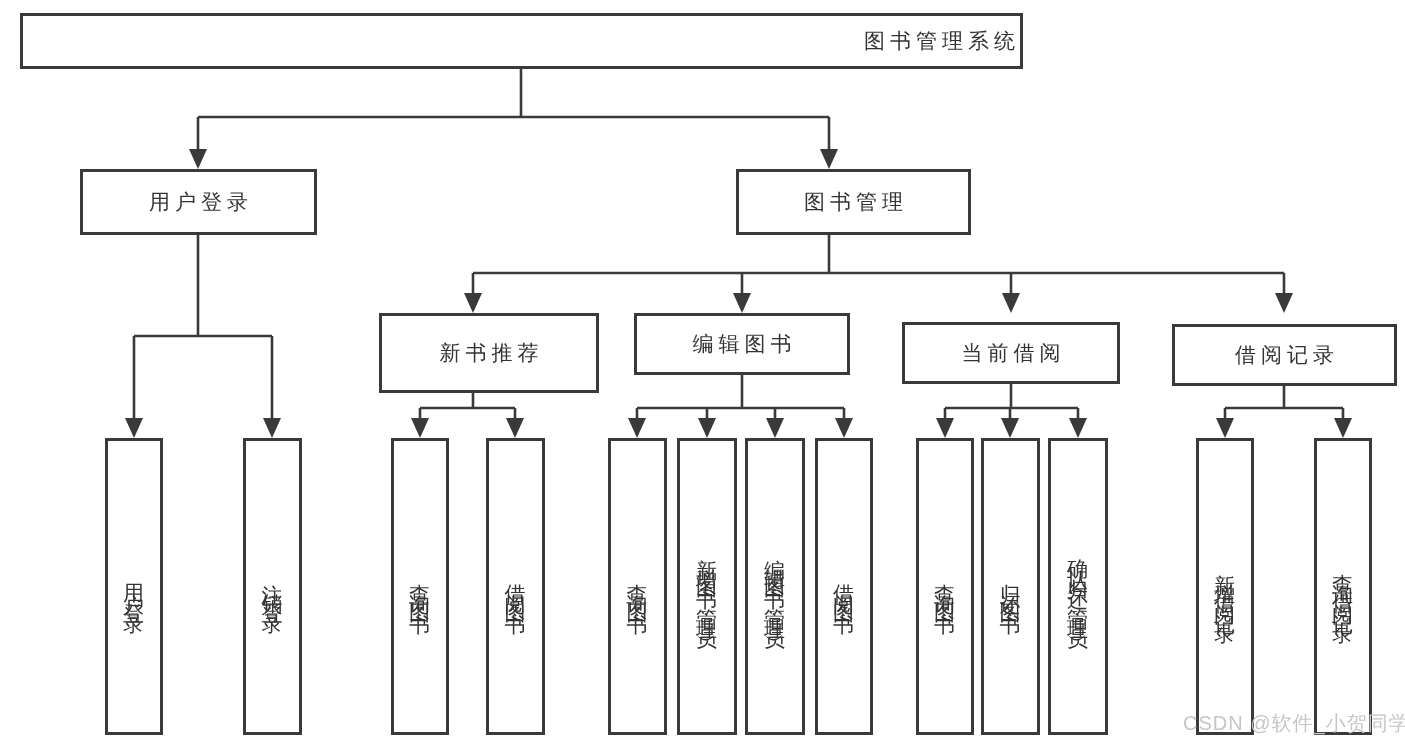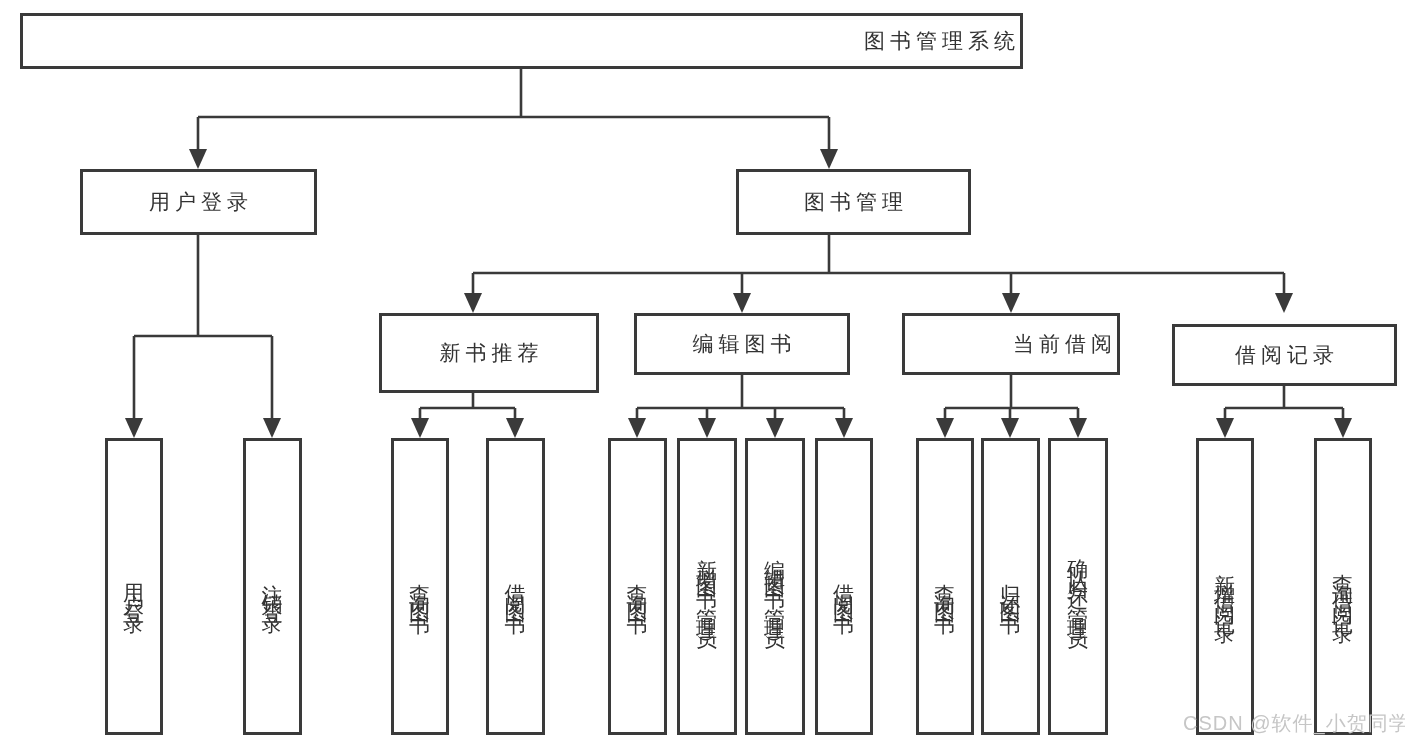--- a/index.html
+++ b/index.html
@@ -88,21 +88,21 @@
   <div class="node" style="left:736px;top:169px;width:235px;height:66px;">
     <span>图书管理</span>
   </div>
 
   <div class="node" style="left:379px;top:313px;width:220px;height:80px;">
     <span>新书推荐</span>
   </div>
   <div class="node" style="left:634px;top:313px;width:216px;height:62px;">
     <span>编辑图书</span>
   </div>
-  <div class="node" style="left:902px;top:313px;width:218px;height:62px;justify-content:flex-end;">
+  <div class="node" style="left:902px;top:322px;width:218px;height:62px;">
     <span>当前借阅</span>
   </div>
   <div class="node" style="left:1172px;top:312px;width:225px;height:62px;margin-top:12px;">
     <span>借阅记录</span>
   </div>
 
   <div class="node leaf" style="left:105px;top:438px;width:58px;height:297px;">
     <span class="vtext">用户登录</span>
   </div>
   <div class="node leaf" style="left:243px;top:438px;width:59px;height:297px;">

